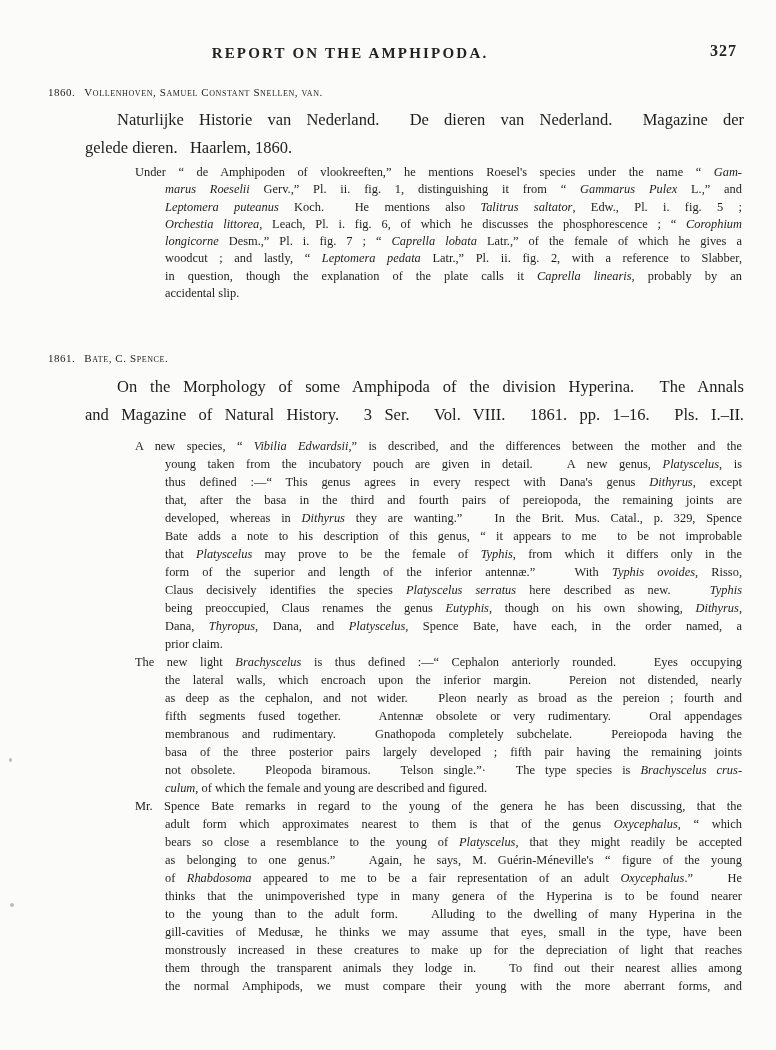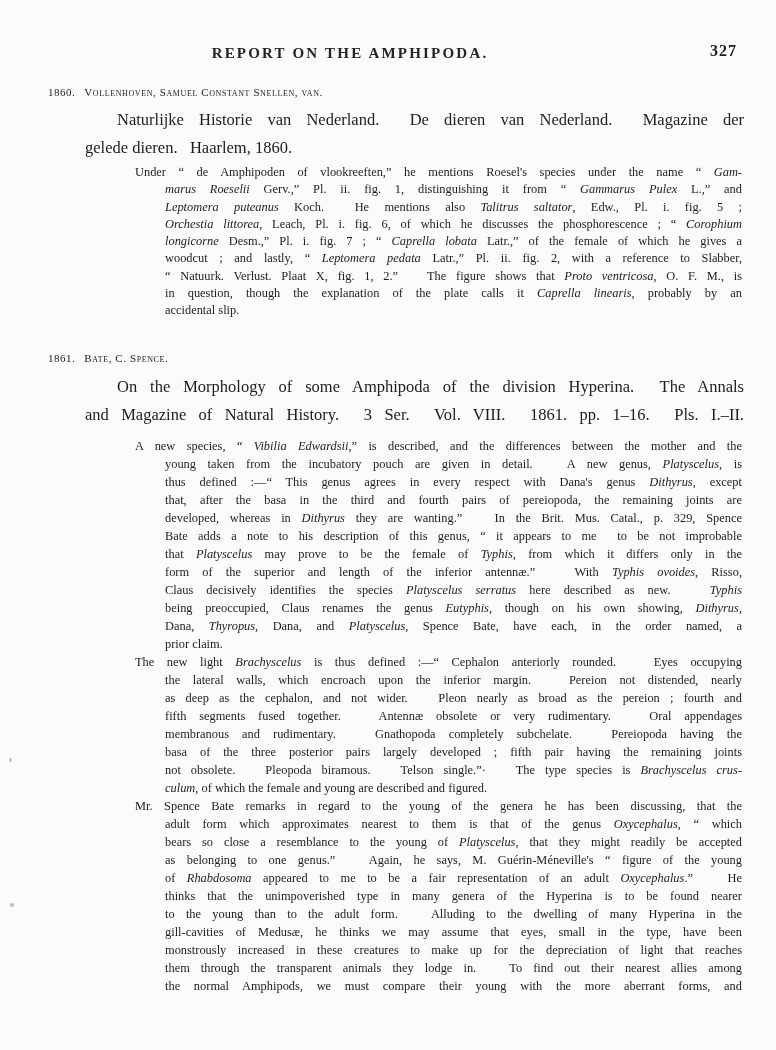--- a/index.html
+++ b/index.html
@@ -80,21 +80,20 @@
     </div>
 
   <div class="annotation-block ann-1860">
     <div class="paragraph">
         <div class="tline"><span>Under “ de Amphipoden of vlookreeften,” he mentions Roesel's species under the name “ </span><i>Gam-</i></div>
         <div class="tline"><i>marus Roeselii</i><span> Gerv.,” Pl. ii. fig. 1, distinguishing it from “ </span><i>Gammarus Pulex</i><span> L.,” and</span></div>
         <div class="tline"><i>Leptomera puteanus</i><span> Koch.  He mentions also </span><i>Talitrus saltator</i><span>, Edw., Pl. i. fig. 5 ;</span></div>
         <div class="tline"><i>Orchestia littorea</i><span>, Leach, Pl. i. fig. 6, of which he discusses the phosphorescence ; “ </span><i>Corophium</i></div>
         <div class="tline"><i>longicorne</i><span> Desm.,” Pl. i. fig. 7 ; “ </span><i>Caprella lobata</i><span> Latr.,” of the female of which he gives a</span></div>
         <div class="tline"><span>woodcut ; and lastly, “ </span><i>Leptomera pedata</i><span> Latr.,” Pl. ii. fig. 2, with a reference to Slabber,</span></div>
-        <div class="tline"><span>“ Natuurk. Verlust. Plaat X, fig. 1, 2.”   The figure shows that </span><i>Proto ventricosa</i><span>, O. F. M., is</span></div>
         <div class="tline"><span>in question, though the explanation of the plate calls it </span><i>Caprella linearis</i><span>, probably by an</span></div>
         <div class="tline noj"><span>accidental slip.</span></div>
       </div>
   </div>
 
   <div class="entry-heading heading-1861"><span class="year">1861.</span><span class="author">Bate, C. Spence.</span></div>
 
   <div class="title-block title-1861">
       <div class="tline"><span>On the Morphology of some Amphipoda of the division Hyperina.  The Annals</span></div>
       <div class="tline"><span>and Magazine of Natural History.  3 Ser.  Vol. VIII.  1861. pp. 1–16.  Pls. I.–II.</span></div>

